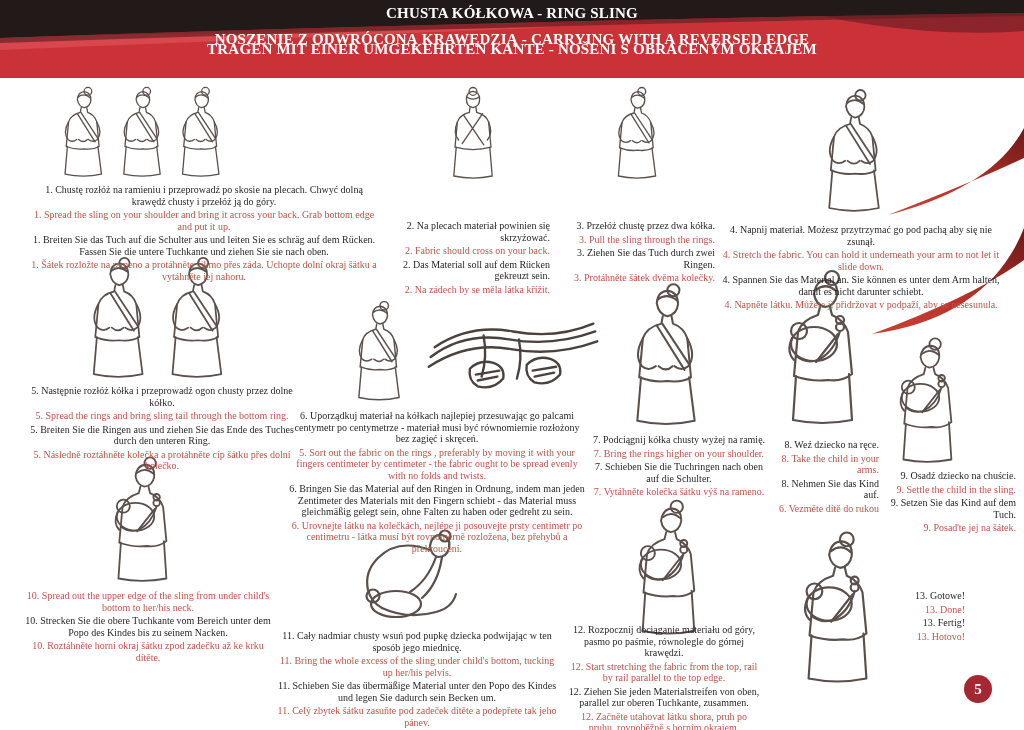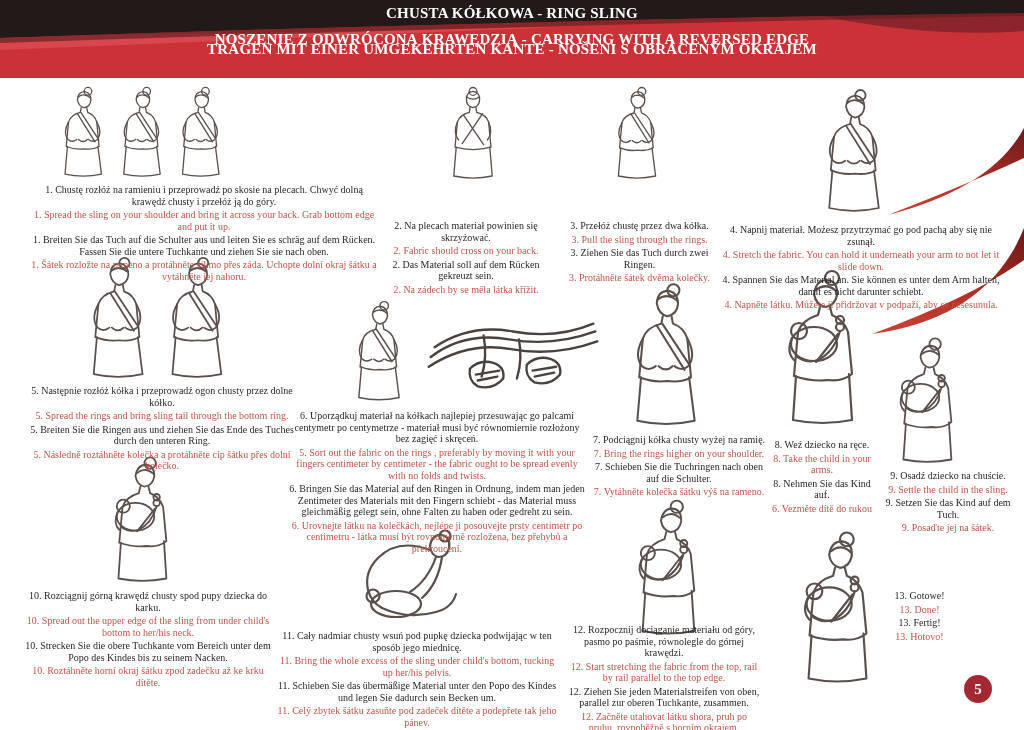--- a/index.html
+++ b/index.html
@@ -6,21 +6,21 @@
   .page{position:relative;width:1024px;height:730px;background:#ffffff;overflow:hidden;
         font-family:Liberation Serif, serif;-webkit-font-smoothing:antialiased;}
   .layer{position:absolute;}
   
   .hdr-title{position:absolute;left:0;width:100%;text-align:center;color:#ffffff;
              font-weight:bold;font-size:15px;letter-spacing:.2px;white-space:nowrap;}
   .t1{top:5px;} .t2{top:31px;} .t3{top:41px;}
   
   .step{position:absolute;z-index:3;}
   .ln{margin:2px;font-size:10px;line-height:11.5px;text-align:center;}
-  .step.left .ln{text-align:center;}
+  .step.left .ln{text-align:right;}
   .k{color:#231f20;}
   .r{color:#c0544c;}
   .fig{position:absolute;z-index:2;}
   
   .pagenum{position:absolute;left:964px;top:675px;width:28px;height:28px;border-radius:50%;
            background:#a32832;color:#fff;font-weight:bold;font-size:15px;line-height:28px;
            text-align:center;z-index:4;}
   .defs-holder{position:absolute;width:0;height:0;overflow:hidden;}
 </style>
 </head>
@@ -213,21 +213,20 @@
   </section>
 
   <section class="step left" style="left:878px;top:468px;width:140px">
     <p class="ln k">9. Osadź dziecko na chuście.</p>
     <p class="ln r">9. Settle the child in the sling.</p>
     <p class="ln k">9. Setzen Sie das Kind auf dem Tuch.</p>
     <p class="ln r">9. Posaďte jej na šátek.</p>
   </section>
 
   <section class="step" style="left:22px;top:588px;width:252px">
-    <p class="ln k">10. Rozciągnij górną krawędź chusty spod pupy dziecka do karku.</p>
     <p class="ln r">10. Spread out the upper edge of the sling from under child's bottom to her/his neck.</p>
     <p class="ln k">10. Strecken Sie die obere Tuchkante vom Bereich unter dem Popo des Kindes bis zu seinem Nacken.</p>
     <p class="ln r">10. Roztáhněte horní okraj šátku zpod zadečku až ke krku dítěte.</p>
   </section>
 
   <section class="step" style="left:272px;top:628px;width:290px">
     <p class="ln k">11. Cały nadmiar chusty wsuń pod pupkę dziecka podwijając w ten sposób jego miednicę.</p>
     <p class="ln r">11. Bring the whole excess of the sling under child's bottom, tucking up her/his pelvis.</p>
     <p class="ln k">11. Schieben Sie das übermäßige Material unter den Popo des Kindes und legen Sie dadurch sein Becken um.</p>
     <p class="ln r">11. Celý zbytek šátku zasuňte pod zadeček dítěte a podepřete tak jeho pánev.</p>

